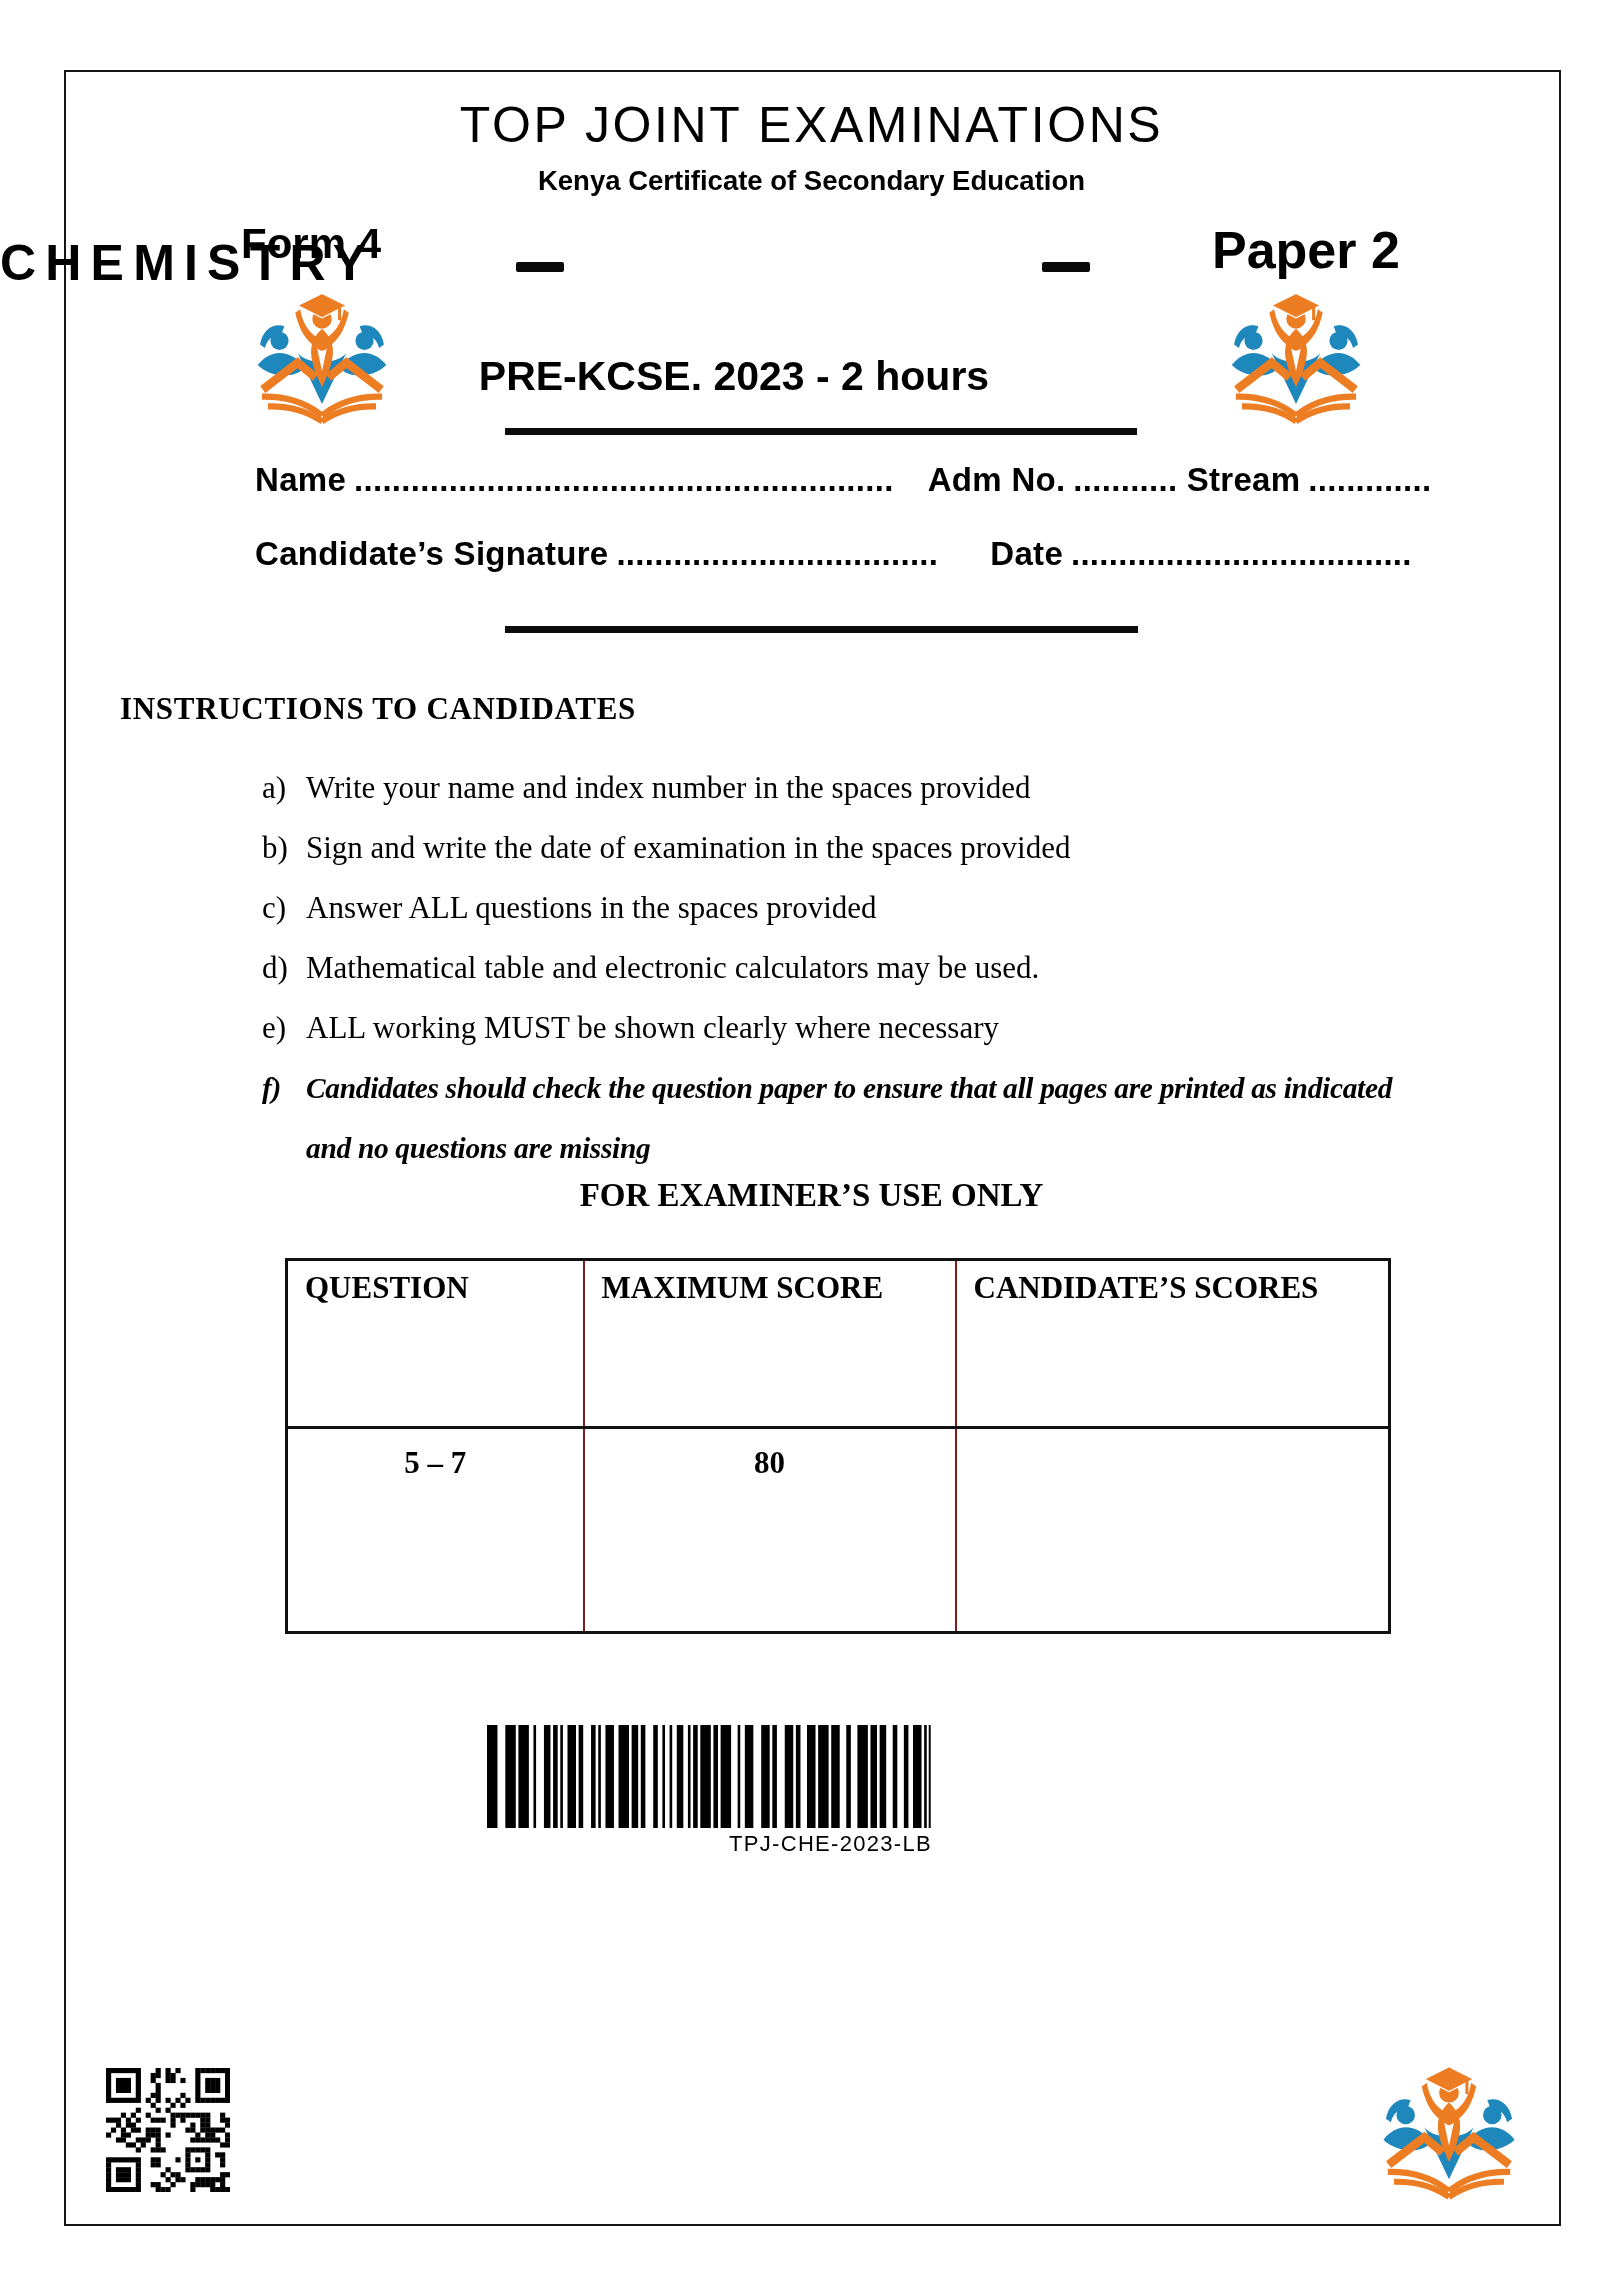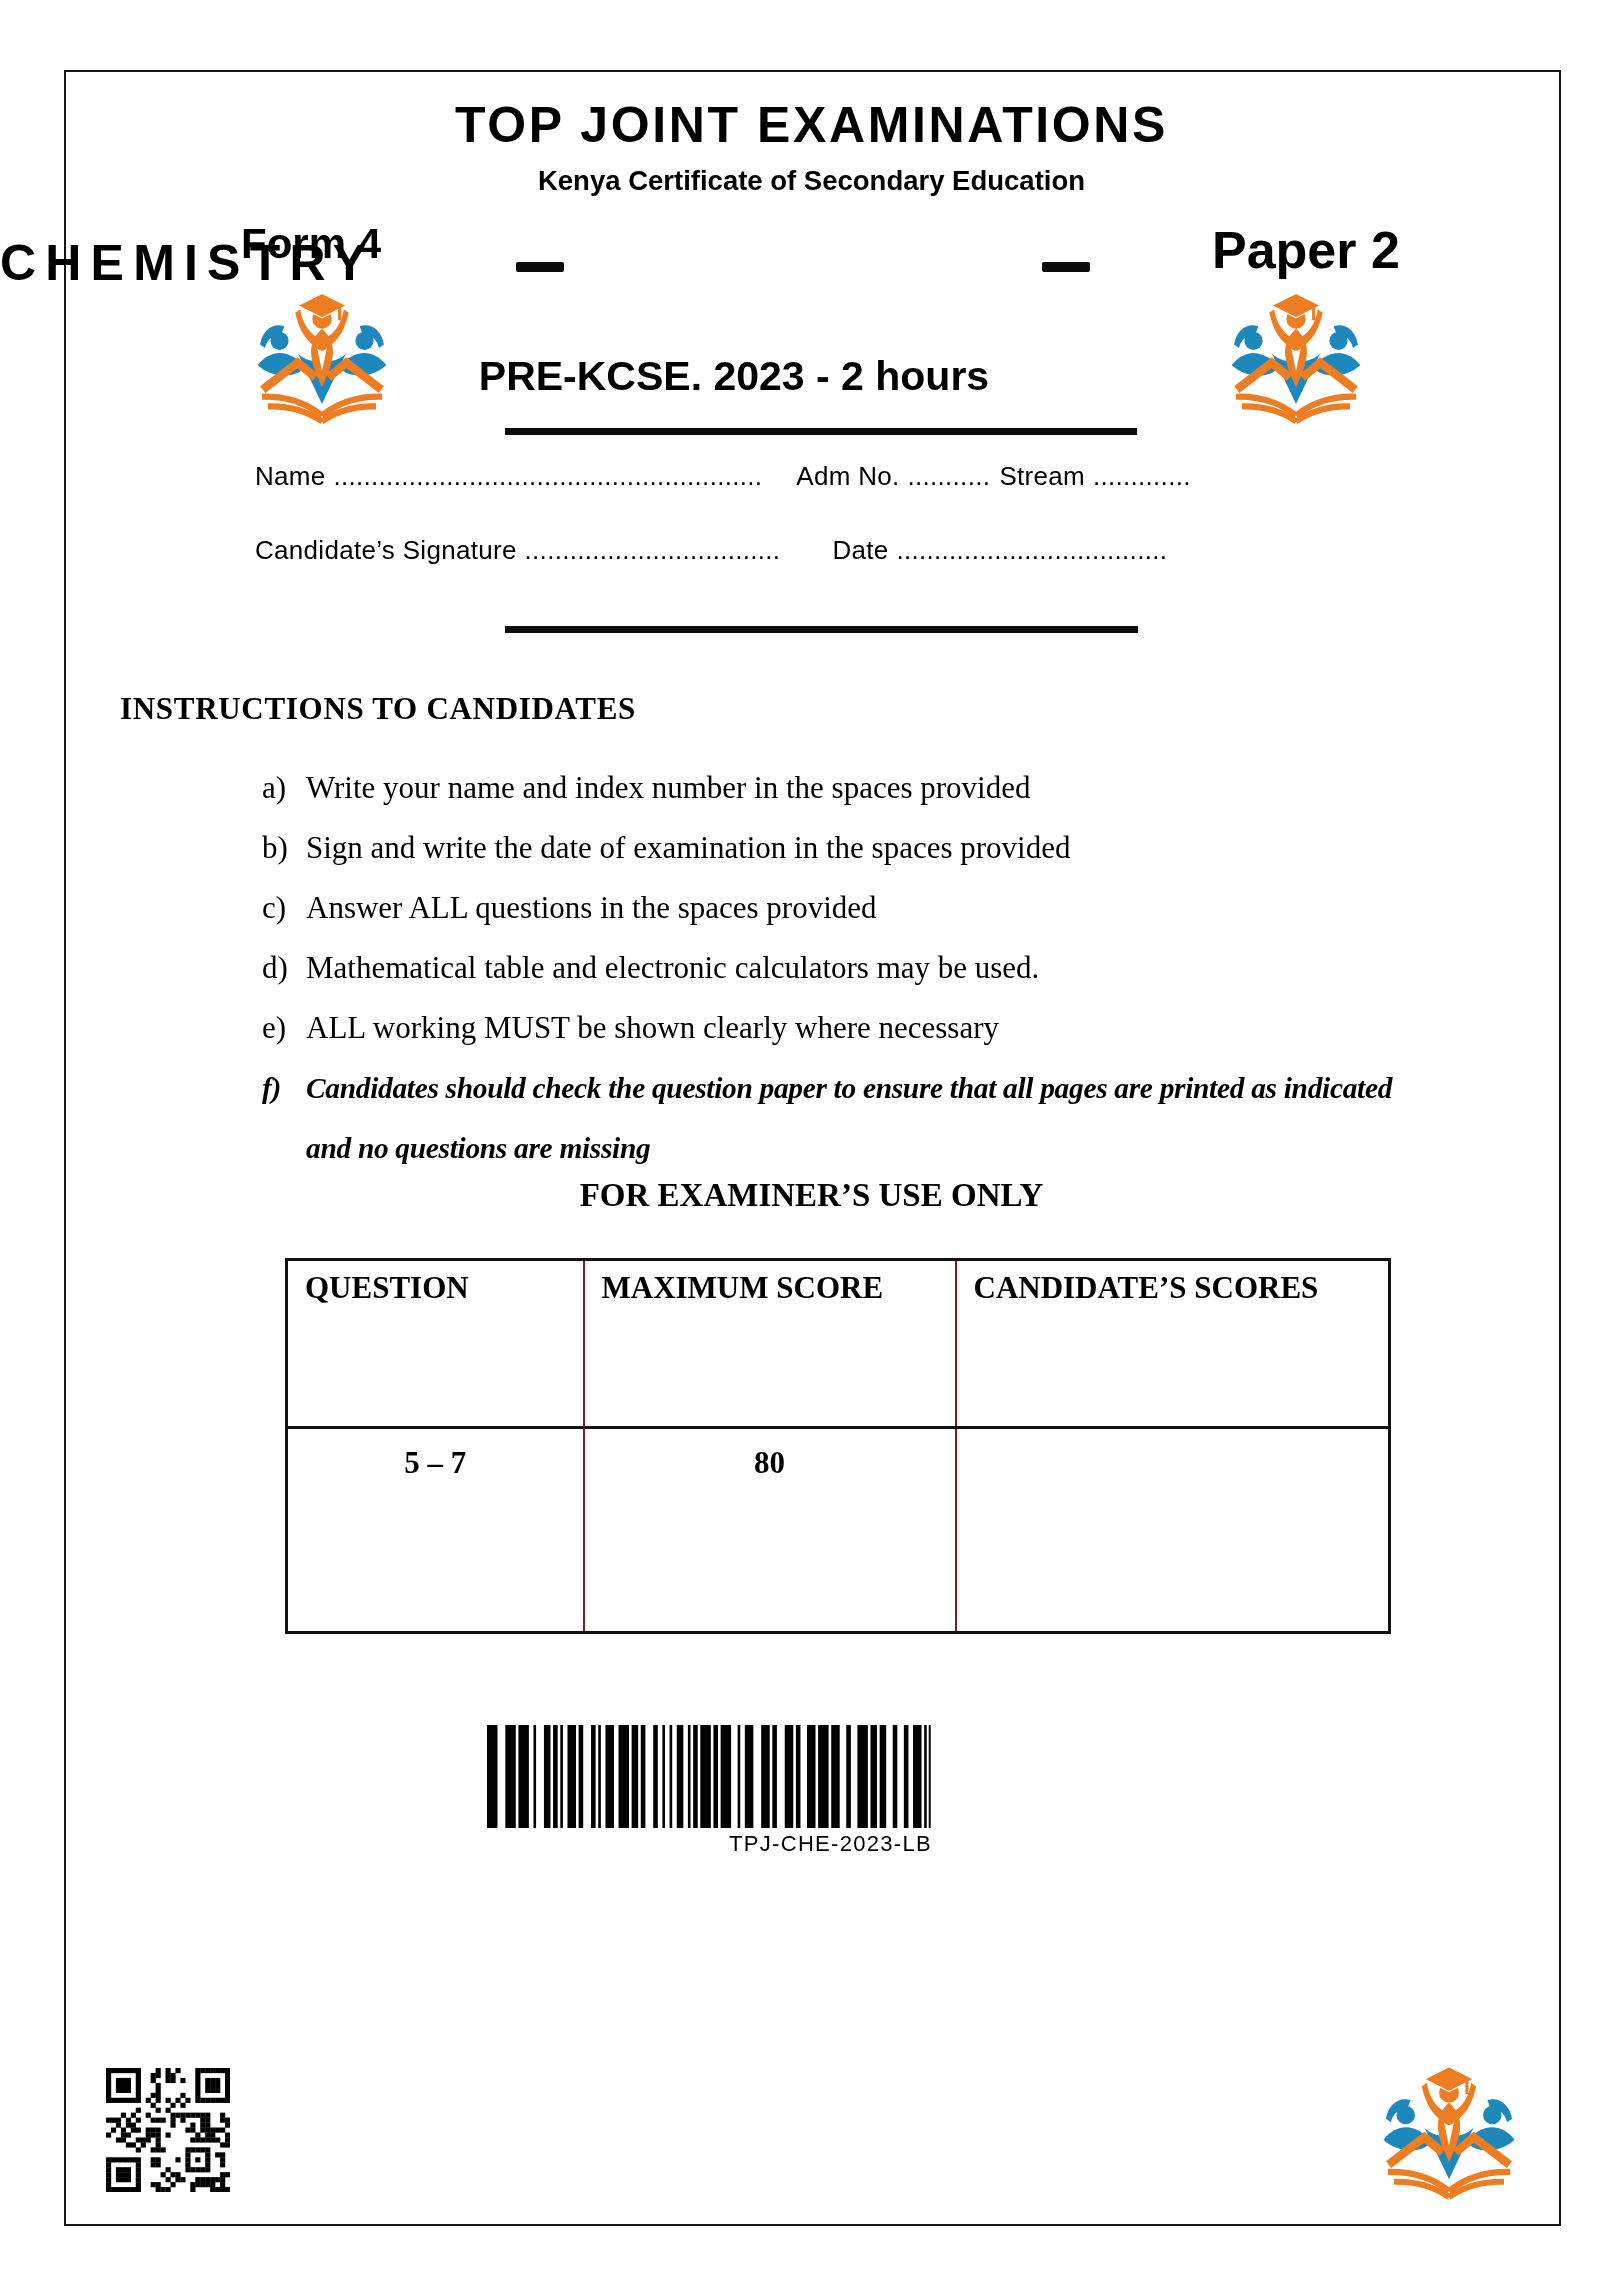--- a/index.html
+++ b/index.html
@@ -2,38 +2,38 @@
 <html style="--orange: #ED7D23; --blue: #1E88BD;font-size:10.5px"><head>
 <meta charset="utf-8">
 <style>
   html,body{margin:0;padding:0;background:#fff}
   body{width:1623px;height:2295px;position:relative;overflow:hidden;color:#000;
        font-family:"Liberation Sans",sans-serif;}
   .abs{position:absolute}
   
   #frame{left:64px;top:70px;width:1493px;height:2152px;border:2px solid #161616}
   
-  #title{left:0;top:96px;width:100%;text-align:center;font-size:50px;font-weight:bold;letter-spacing:2.6px}
+  #title{left:0;top:96px;width:100%;text-align:center;font-size:50px;font-weight:normal;letter-spacing:2.6px}
   #subtitle{left:0;top:165px;width:100%;text-align:center;font-size:27.5px;font-weight:bold}
   #form-label{left:241px;top:220px;font-size:42px;font-weight:bold}
   #paper-label{left:1212px;top:220px;font-size:52px;font-weight:bold}
   #subject{left:0;top:234px;width:100%;font-size:50px;font-weight:bold;letter-spacing:9.2px}
   .dash{background:#0a0a0a;height:9.8px;width:48px;border-radius:2px}
   #dash-left{left:516px;top:262px}
   #dash-right{left:1042px;top:262px}
   #exam-line{left:0;top:353px;width:1468px;text-align:center;font-size:41px;font-weight:bold}
   .logo{width:160px;height:136px}
   #logo-left{left:242px;top:291px}
   #logo-right{left:1216px;top:291px}
   #logo-bottom{left:1368px;top:2064px;width:162px;height:139px}
   .rule{background:#0c0c0c}
   #rule1{left:505px;top:428px;width:632px;height:6.5px}
   #rule2{left:505px;top:626px;width:633px;height:6.5px}
   
-  .fieldrow{font-size:26px;font-weight:normal;white-space:nowrap;letter-spacing:0.3px}
+  .fieldrow{font-size:33px;font-weight:bold;white-space:nowrap;letter-spacing:0.3px}
   #row-name{left:255px;top:461px}
   #row-sig{left:255px;top:535px}
   .lblgap{display:inline-block;width:7.9px}
   .gap60{display:inline-block;width:34px}
   .gap12{display:inline-block;width:9.2px}
   .gap90{display:inline-block;width:52px}
   
   #ins-head{left:120px;top:691px;font-family:"Liberation Serif",serif;font-size:31px;font-weight:bold;letter-spacing:0.7px}
   #ins-list{left:0;top:758px;width:1623px;font-family:"Liberation Serif",serif;font-size:31px}
   .ins-item{position:relative;line-height:60px}

